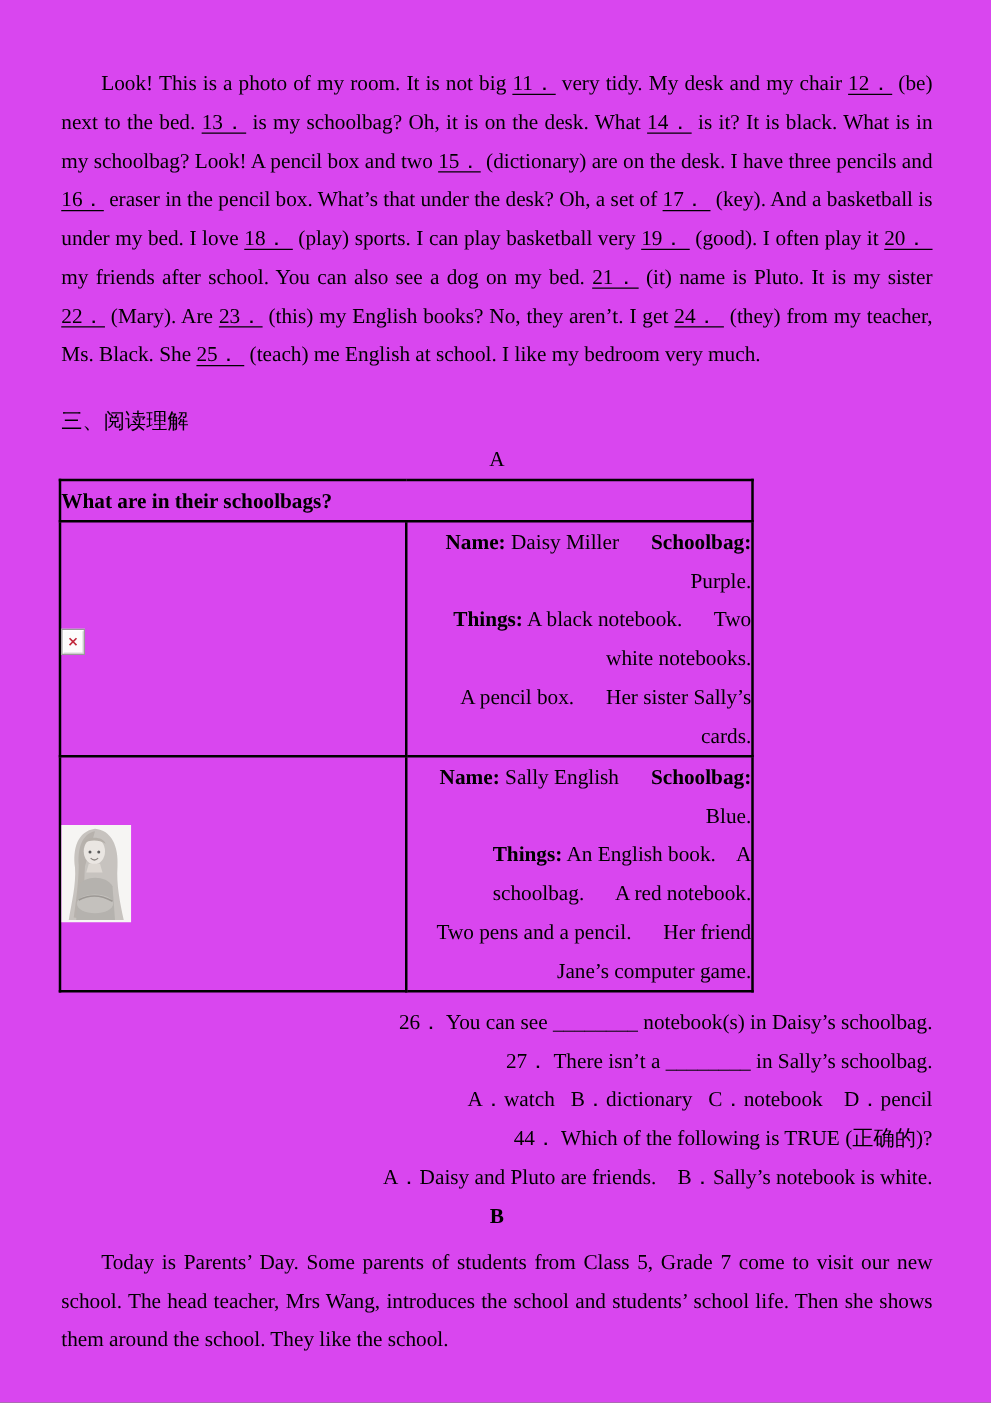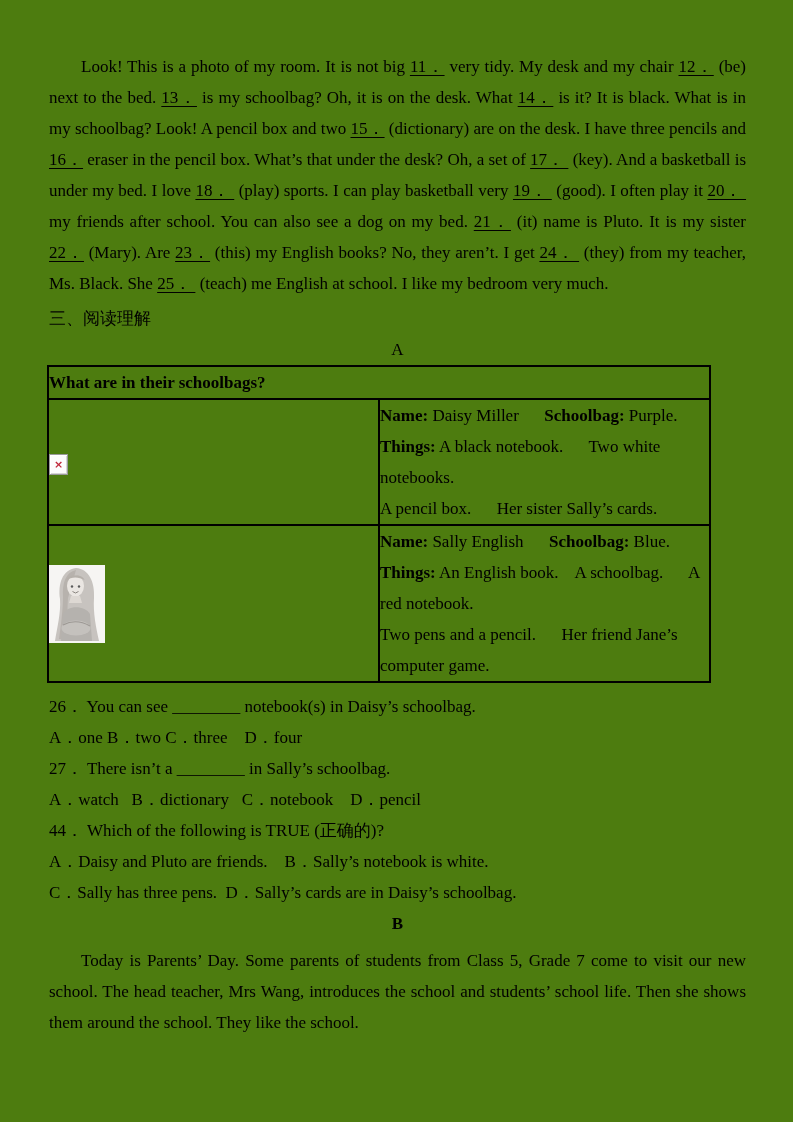--- a/index.html
+++ b/index.html
@@ -1,55 +1,55 @@
 <!DOCTYPE html>
 <html><head>
 <meta charset="utf-8">
 <style>
   html,body { margin:0; padding:0; background:#888; }
   .page {
-    width:793px; height:1122px; background:#4d7c0f; margin:0 auto;
+    width:793px; height:1122px; background:#d946ef; margin:0 auto;
     font-family:"Liberation Serif","DejaVu Serif",serif;
     color:#000; position:relative; overflow:hidden;
     box-sizing:border-box;
   }
   .content {
     padding:51px 47px 0 49px;
     font-size:17px; line-height:31px;
   }
   p { margin:0; }
   .cloze { text-align:justify; text-indent:32px; }
   .seg-b { font-weight:bold; }
   .seg-u { text-decoration:underline; text-underline-offset:3px; }
-  .sec-heading { line-height:31px; margin-top:4px; }
+  .sec-heading { line-height:31px; margin-top:22px; }
   .center-label { text-align:center; line-height:31px; }
   .bold { font-weight:bold; }
 
   table.bag-table {
     border-collapse:collapse; table-layout:fixed;
-    width:664px; margin-left:-2px;
+    width:556px; margin-left:-2px;
   }
   table.bag-table td { border:2px solid #000; padding:0; vertical-align:middle; }
   td.t-title { font-weight:bold; height:31px; padding:0 4px; }
   td.t-img { width:85px; padding-left:8px; }
-  td.t-info { padding:2px 4px 2px 12px; }
+  td.t-info { padding:2px 4px 2px 12px;text-align:right; }
   .cell-line { line-height:31px; white-space:pre-wrap; }
 
   .broken-img {
     display:inline-flex; align-items:center; justify-content:center;
     width:17px; height:19px; background:#fcfcfc;
     border:1px solid #9a9a9a; box-shadow:inset 1px 1px 0 #fff, inset -1px -1px 0 #d5d5d5;
   }
   .broken-img .red-x {
     color:#c0273a; font-size:11px; font-weight:bold; line-height:1;
     font-family:"DejaVu Sans",sans-serif;
   }
   .girl-photo { display:block; }
 
-  .q-line { line-height:31px; white-space:pre-wrap; }
+  .q-line { line-height:31px; white-space:pre-wrap;text-align:right; }
   .q-first { margin-top:8px; }
   .para { text-align:justify; text-indent:32px; line-height:31px; }
   .para-first { margin-top:6px; }
 </style>
 </head>
 <body>
 
 <div class="page">
   <div class="content">
 
@@ -96,25 +96,23 @@
           <td class="t-info">
             <div class="cell-line"><span class="seg-b">Name:</span><span> Sally English      </span><span class="seg-b">Schoolbag:</span><span> Blue.</span></div>
             <div class="cell-line"><span class="seg-b">Things:</span><span> An English book.    A schoolbag.      A red notebook.</span></div>
             <div class="cell-line"><span>Two pens and a pencil.      Her friend Jane’s computer game.</span></div>
           </td>
         </tr>
       </tbody>
     </table>
 
     <p class="q-line q-first">26． You can see ________ notebook(s) in Daisy’s schoolbag.</p>
-    <p class="q-line">A．one B．two C．three    D．four</p>
     <p class="q-line">27． There isn’t a ________ in Sally’s schoolbag.</p>
     <p class="q-line">A．watch   B．dictionary   C．notebook    D．pencil</p>
     <p class="q-line">44． Which of the following is TRUE (正确的)?</p>
     <p class="q-line">A．Daisy and Pluto are friends.    B．Sally’s notebook is white.</p>
-    <p class="q-line">C．Sally has three pens.  D．Sally’s cards are in Daisy’s schoolbag.</p>
 
     <div class="center-label bold">B</div>
 
     <p class="para para-first">Today is Parents’ Day. Some parents of students from Class 5, Grade 7 come to visit our new school. The head teacher, Mrs Wang, introduces the school and students’ school life. Then she shows them around the school. They like the school.</p>
 
   </div>
 </div>
 
 </body></html>

